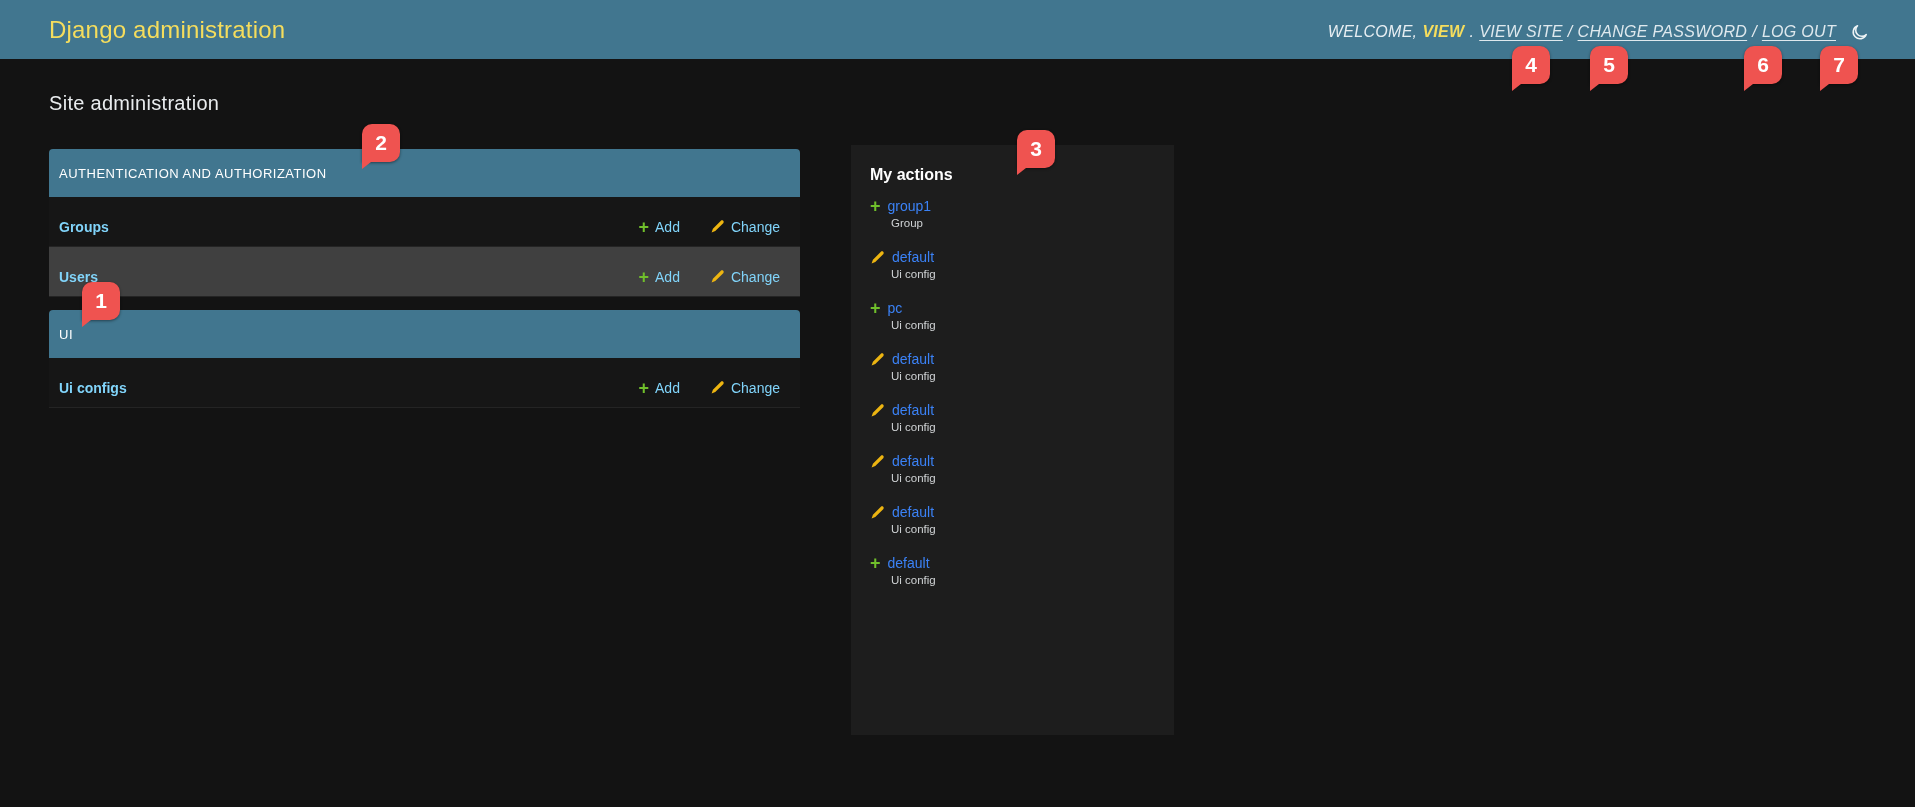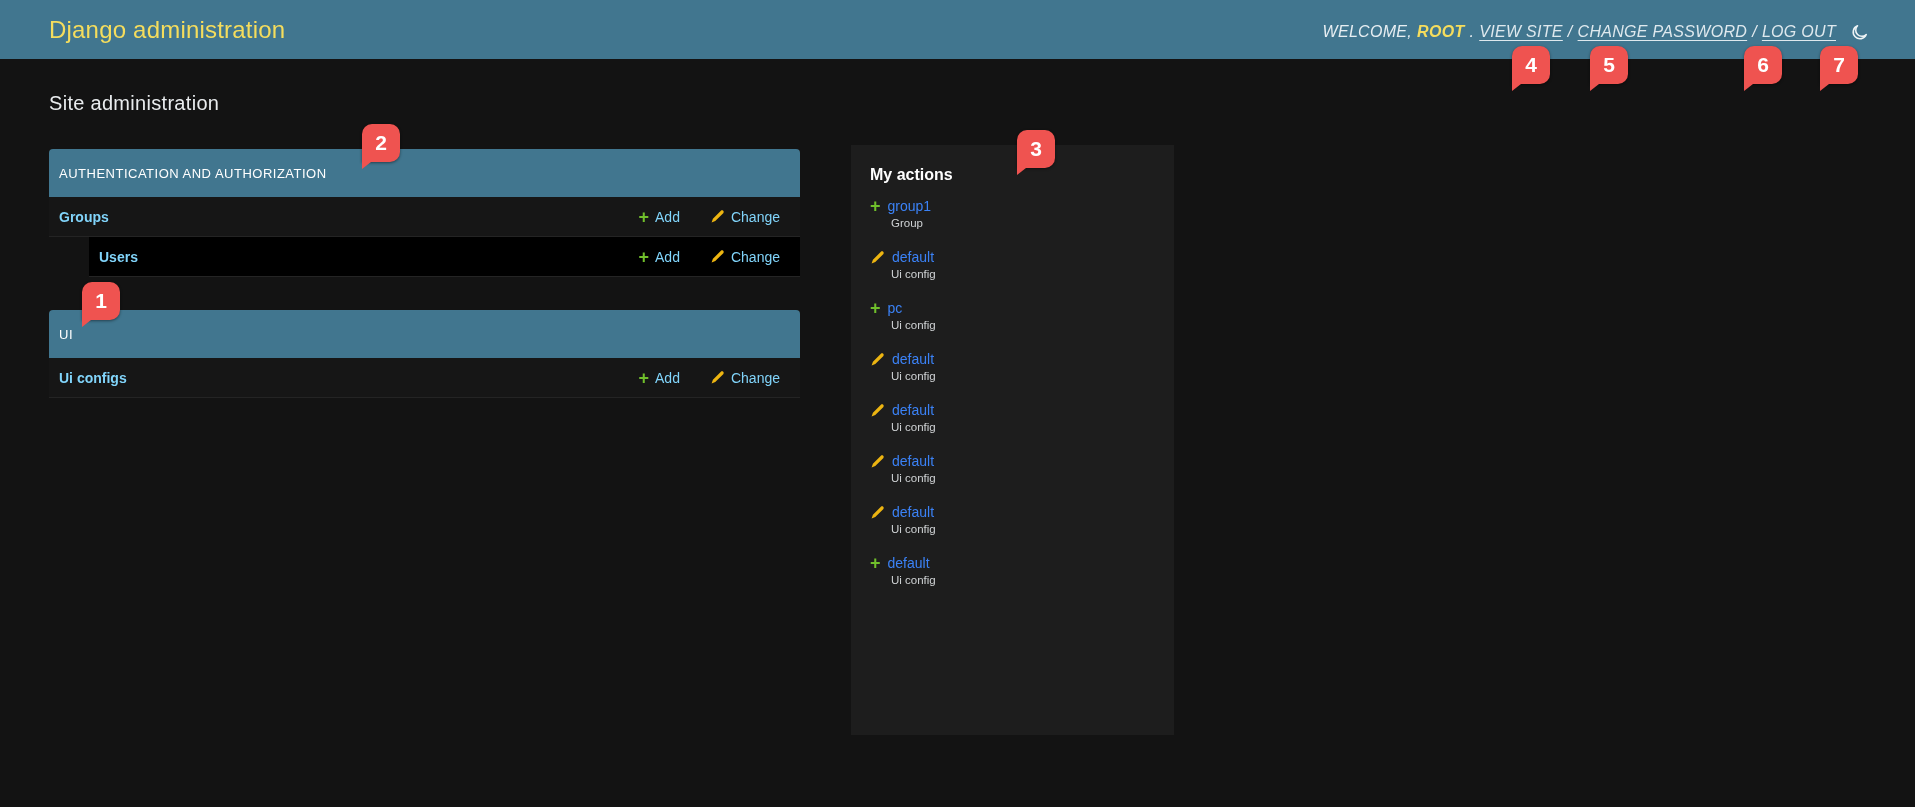--- a/index.html
+++ b/index.html
@@ -36,24 +36,24 @@
   #module-auth { top:149px; }
   #module-ui   { top:310px; }
   .module-caption {
     height:38px; background:#41768f; color:#fff;
     display:flex; align-items:center; padding:5px 10px;
     font-size:13px; font-weight:400; letter-spacing:.5px;
     border-radius:4px 4px 0 0;
   }
   .model-row {
     height:39px; display:flex; align-items:center;
-    padding:0 20px 0 10px; background:#161616;
+    padding:10px 20px 0 10px; background:#161616;
     border-bottom:1px solid #242424;
   }
-  .model-row.striped { background:#000000;margin-left:40px; }
+  .model-row.striped { background:#404040; }
   .model-link { font-weight:700; color:#81d4fa; font-size:14px; text-decoration:none; }
   .row-actions { margin-left:auto; display:flex; align-items:center; gap:30px; }
   .action-link { display:flex; align-items:center; gap:6px; color:#81d4fa; font-size:14px; text-decoration:none; }
   .plus-icon { color:#70bf2b; font-weight:700; font-size:18px; line-height:14px; }
   .pencil-icon { display:block; }
 
   
   .recent-panel { position:absolute; left:851px; top:145px; width:323px; height:590px; background:#1d1d1d; }
   .recent-title {
     margin:0; padding:17px 19px 13px; font-size:19px; font-weight:400;
@@ -81,21 +81,21 @@
 </style>
 </head>
 <body>
 
 <div class="screen">
 
   <div class="app-header">
     <a class="site-name" href="#">Django administration</a>
     <div class="user-tools">
       <span>WELCOME,</span>
-      <span class="username">ROOT</span>
+      <span class="username">VIEW</span>
         <span>.</span>
       <a href="#">VIEW SITE</a>
       <span>/</span>
       <a href="#">CHANGE PASSWORD</a>
       <span>/</span>
       <a href="#">LOG OUT</a>
       <button class="theme-toggle">
         <svg width="19" height="19" viewBox="0 0 24 24" fill="none" stroke="#eef4f6" stroke-width="2" stroke-linecap="round" stroke-linejoin="round">
           <path d="M20.5 14.5A8.5 8.5 0 1 1 9.5 3.5a7 7 0 0 0 11 11z"></path>
         </svg>

